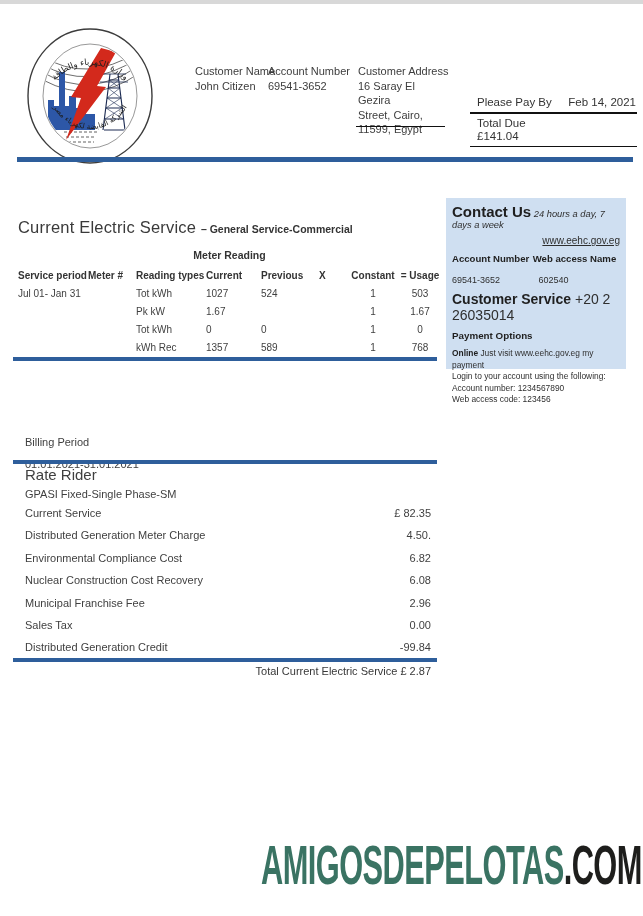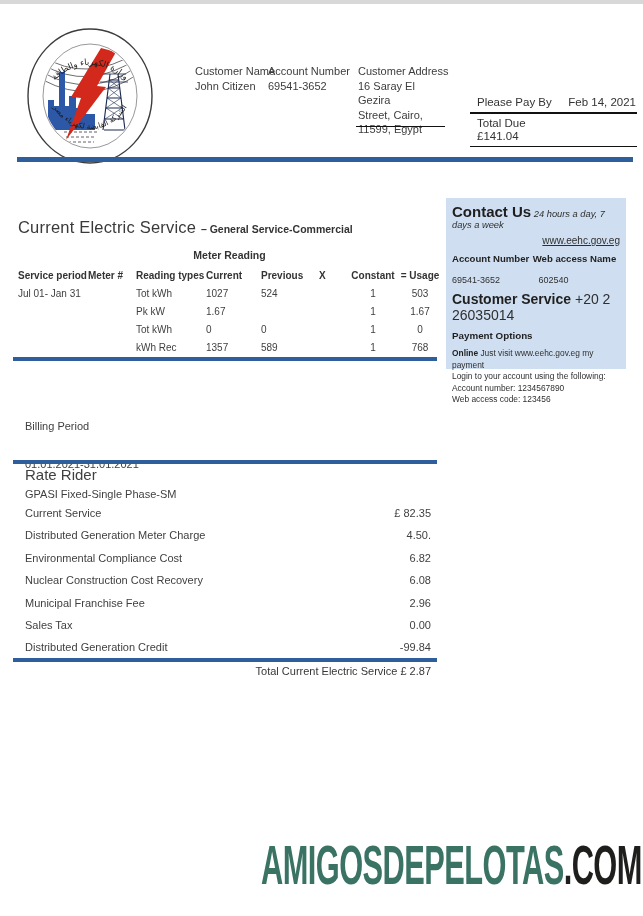--- a/index.html
+++ b/index.html
@@ -51,21 +51,21 @@
   .cb-heads { margin-top:7px; font-size:9.6px; }
   .cb-heads .w1 { display:inline-block; width:78px; }
   .cb-vals { margin-top:11px; font-size:9px; }
   .cb-vals .w1v { display:inline-block; width:84px; }
   .cb-cs { margin-top:6px; font-size:14px; }
   .cb-pay { margin-top:7px; font-size:9.8px; }
   .cb-online { margin-top:7px; font-size:8.4px; line-height:11.5px; }
   .cb-small { font-size:8.4px; line-height:11.6px; }
 
   
-  .bp-label { position:absolute; left:25px; top:420px; font-size:11px; }
+  .bp-label { position:absolute; left:25px; top:436px; font-size:11px; }
   .bp-value { position:absolute; left:25px; top:458px; font-size:11px; }
   .rate-rider { position:absolute; left:25px; top:466px; font-size:15px; }
   .rate-plan { position:absolute; left:25px; top:488px; font-size:11px; }
   .charges { position:absolute; left:25px; top:507px; width:406px; }
   .charge-row { display:flex; justify-content:space-between; height:22.4px; font-size:11px; }
   .total-row { position:absolute; left:25px; top:665px; width:406px; text-align:right; font-size:11px; color:#383838; }
 
   
   .watermark {
     position:absolute; left:261px; top:842px; white-space:nowrap;

